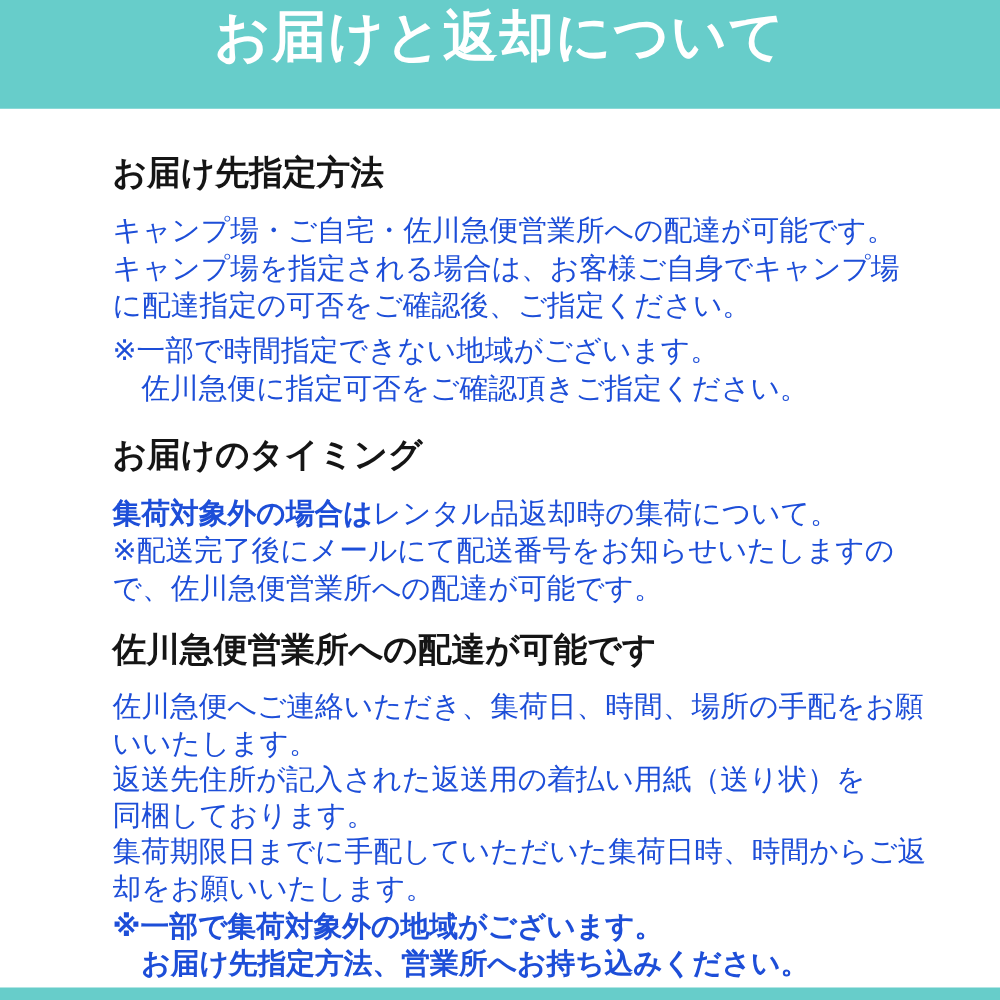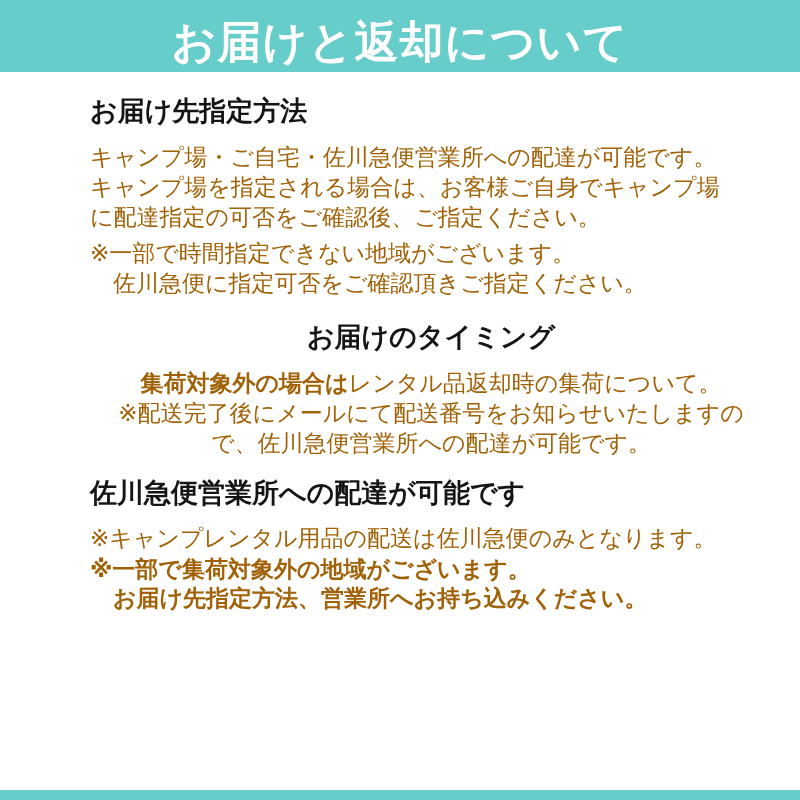--- a/index.html
+++ b/index.html
@@ -9,52 +9,53 @@
   body {
     width: 800px;
     height: 800px;
     position: relative;
     background: #ffffff;
     overflow: hidden;
     font-family: "Liberation Sans", "DejaVu Sans", sans-serif;
     color: #1f1f1f;
   }
   .header {
-    height: 72px;
+    height: 87px;
     background: #67cdca;
     display: flex;
-    align-items: flex-end;
+    align-items: flex-start;
     justify-content: center;
   }
   .page-title {
     font-size: 44px;
     font-weight: 900;
     color: #ffffff;
     letter-spacing: 1px;
     white-space: nowrap;
   }
   .content {
     padding: 22px 28px 0 90px;
+    margin-top: 12px;
   }
   .sec-heading {
     font-size: 27px;
     font-weight: 800;
     line-height: 34px;
     margin: 0 0 14px 0;
     color: #151515;
   }
   .body-text {
     margin: 0;
     font-size: 23px;
     line-height: 30px;
     white-space: pre-line;
-    color: #a16207;
+    color: #1d4ed8;
   }
   .note-gap { margin-top: 6px; }
-  .section-2 { margin-top: 22px; text-align: center; }
+  .section-2 { margin-top: 22px; }
   .section-3 { margin-top: 18px; }
   .section-3 .body-text { line-height: 29px; }
   .lead-line { white-space: normal; }
   .bold { font-weight: 700; }
   .bold-note { font-weight: 700; margin-top: 2px; }
   .note-reg { margin-top: 4px; }
   .footer-strip {
     position: absolute;
     left: 0;
     bottom: 0;
@@ -83,20 +84,25 @@
 
   <section class="section-2">
     <h2 class="sec-heading">お届けのタイミング</h2>
     <p class="body-text lead-line"><span class="bold">集荷対象外の場合は</span><span>レンタル品返却時の集荷について。</span></p>
     <p class="body-text">※配送完了後にメールにて配送番号をお知らせいたしますの
 で、佐川急便営業所への配達が可能です。</p>
   </section>
 
   <section class="section-3">
     <h2 class="sec-heading">佐川急便営業所への配達が可能です</h2>
-    <p class="body-text note-reg">※キャンプレンタル用品の配送は佐川急便のみとなります。</p>
+    <p class="body-text">佐川急便へご連絡いただき、集荷日、時間、場所の手配をお願
+いいたします。
+返送先住所が記入された返送用の着払い用紙（送り状）を
+同梱しております。
+集荷期限日までに手配していただいた集荷日時、時間からご返
+却をお願いいたします。</p>
     <p class="body-text bold-note">※一部で集荷対象外の地域がございます。
 　お届け先指定方法、営業所へお持ち込みください。</p>
   </section>
 
 </div>
 
 <div class="footer-strip" style="background: rgb(103, 205, 202);"></div>
 
 </body></html>

